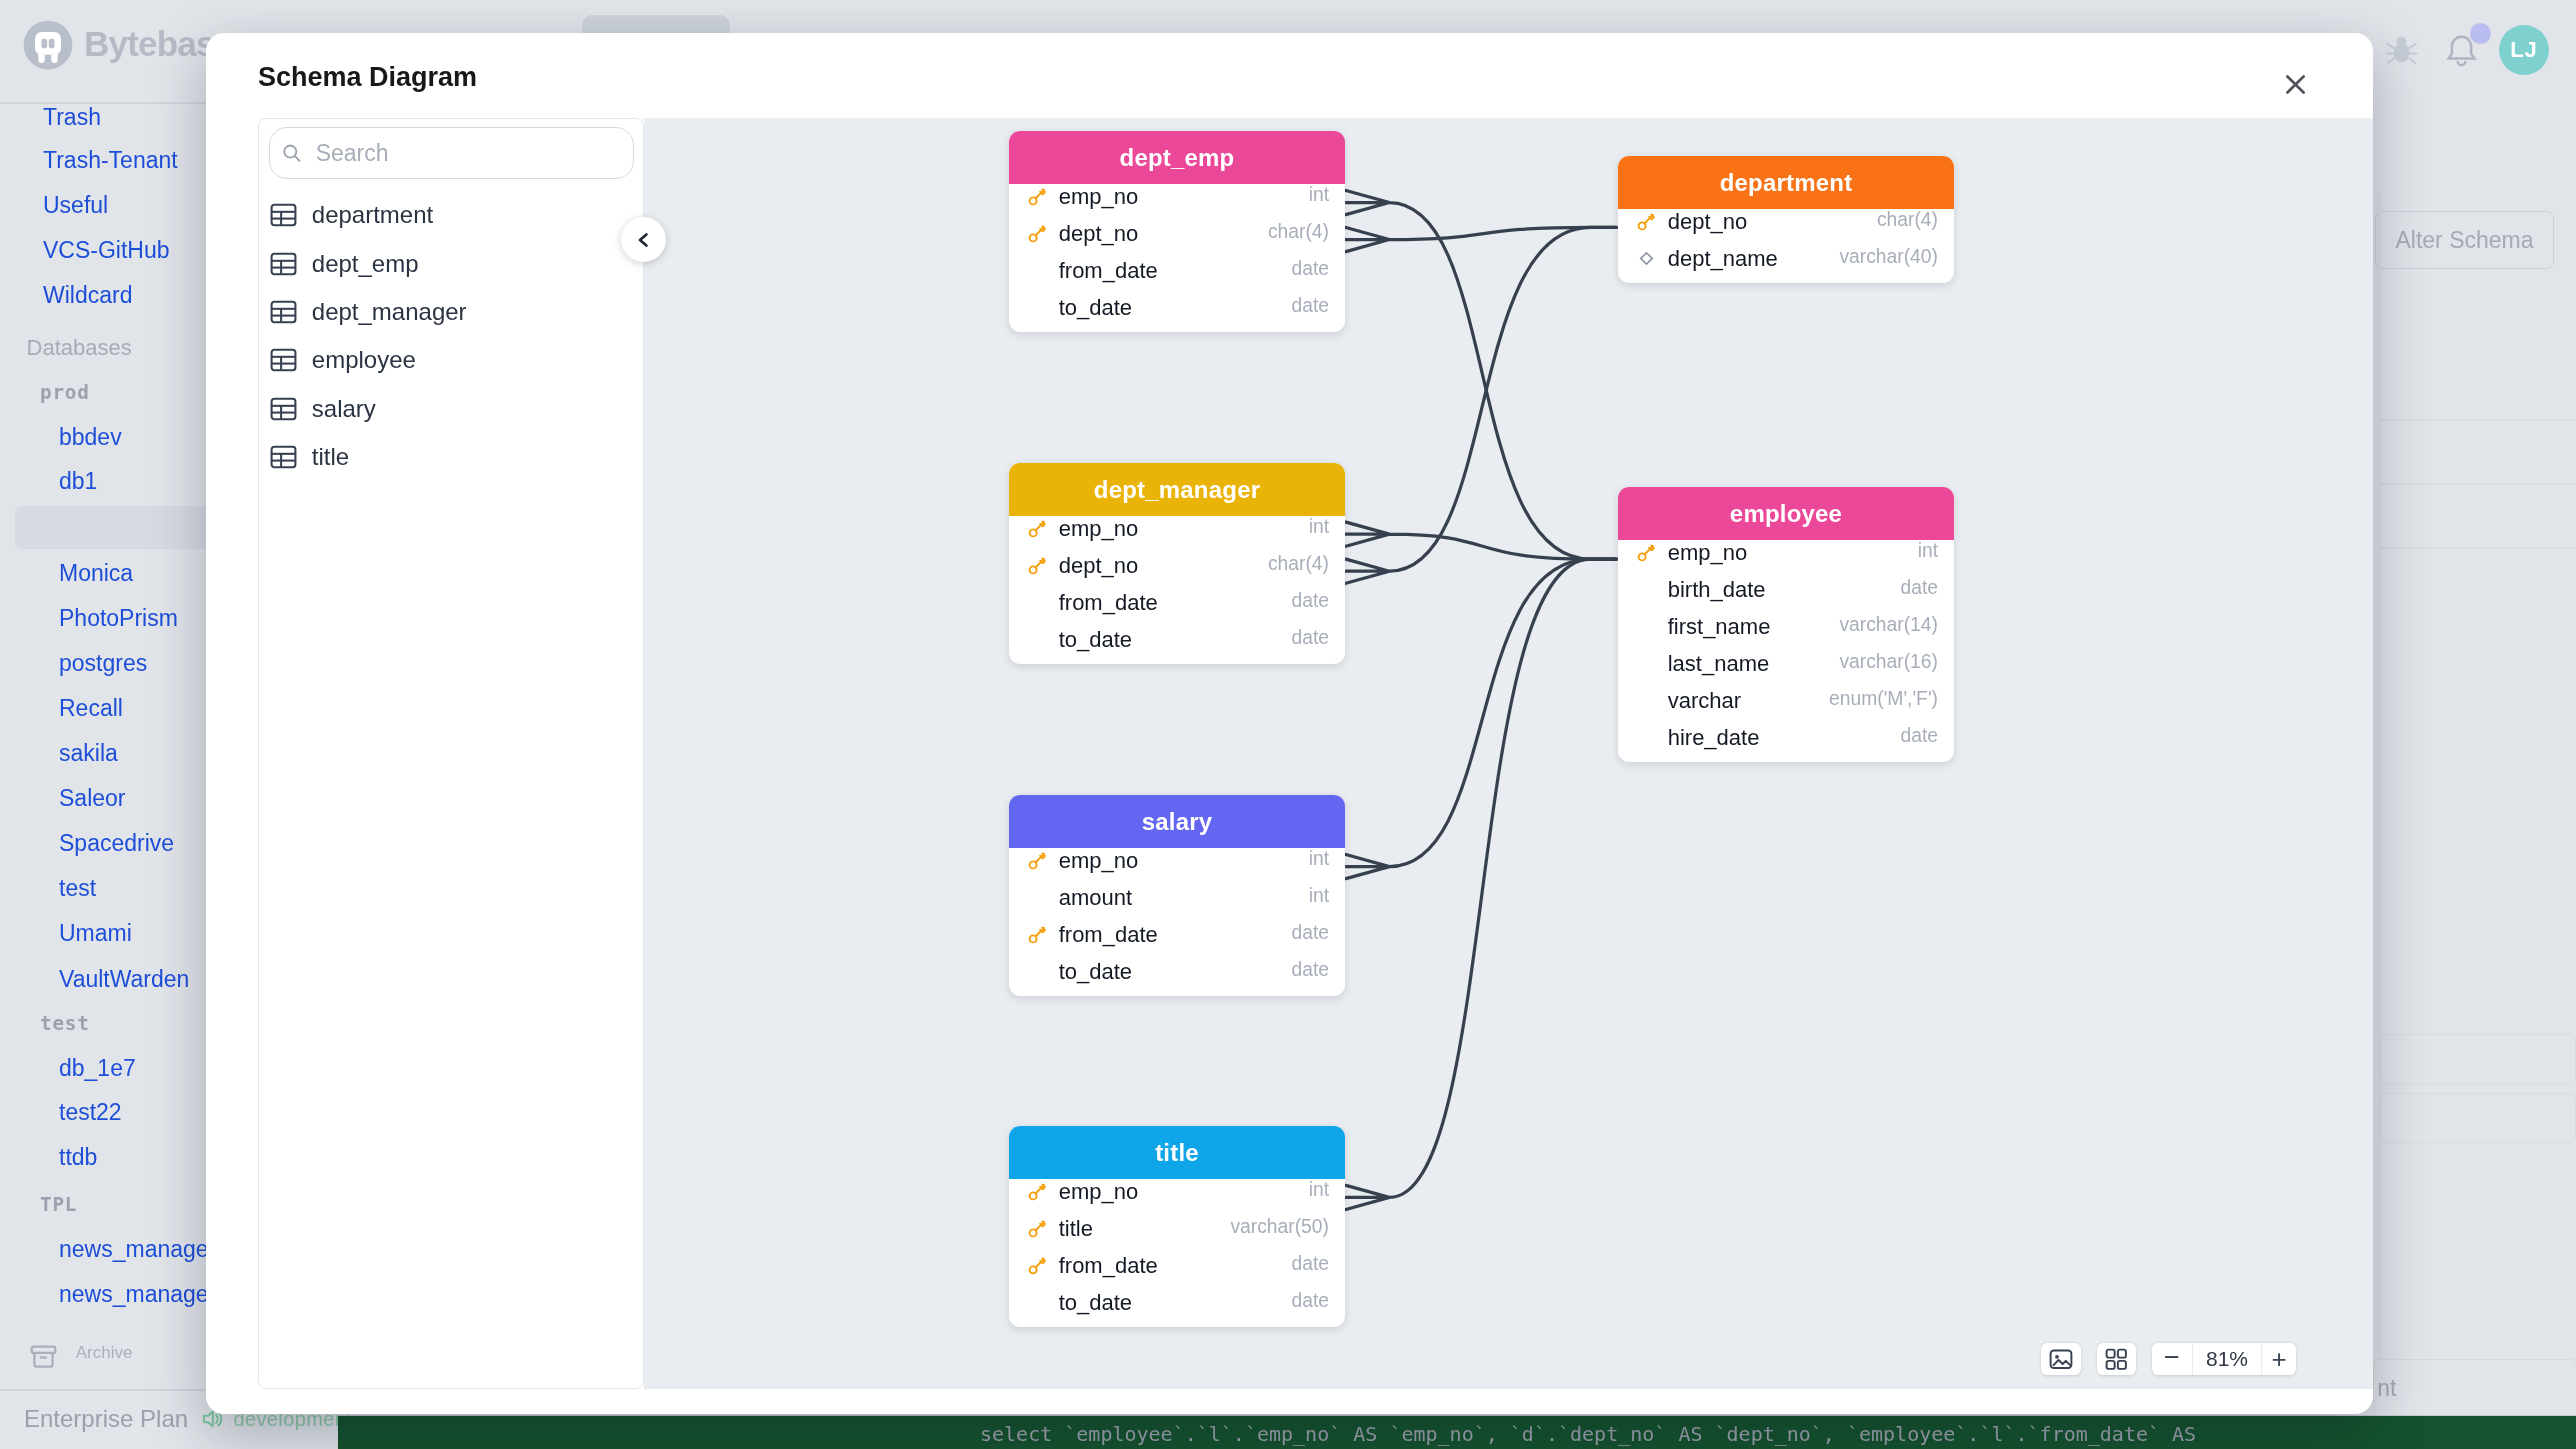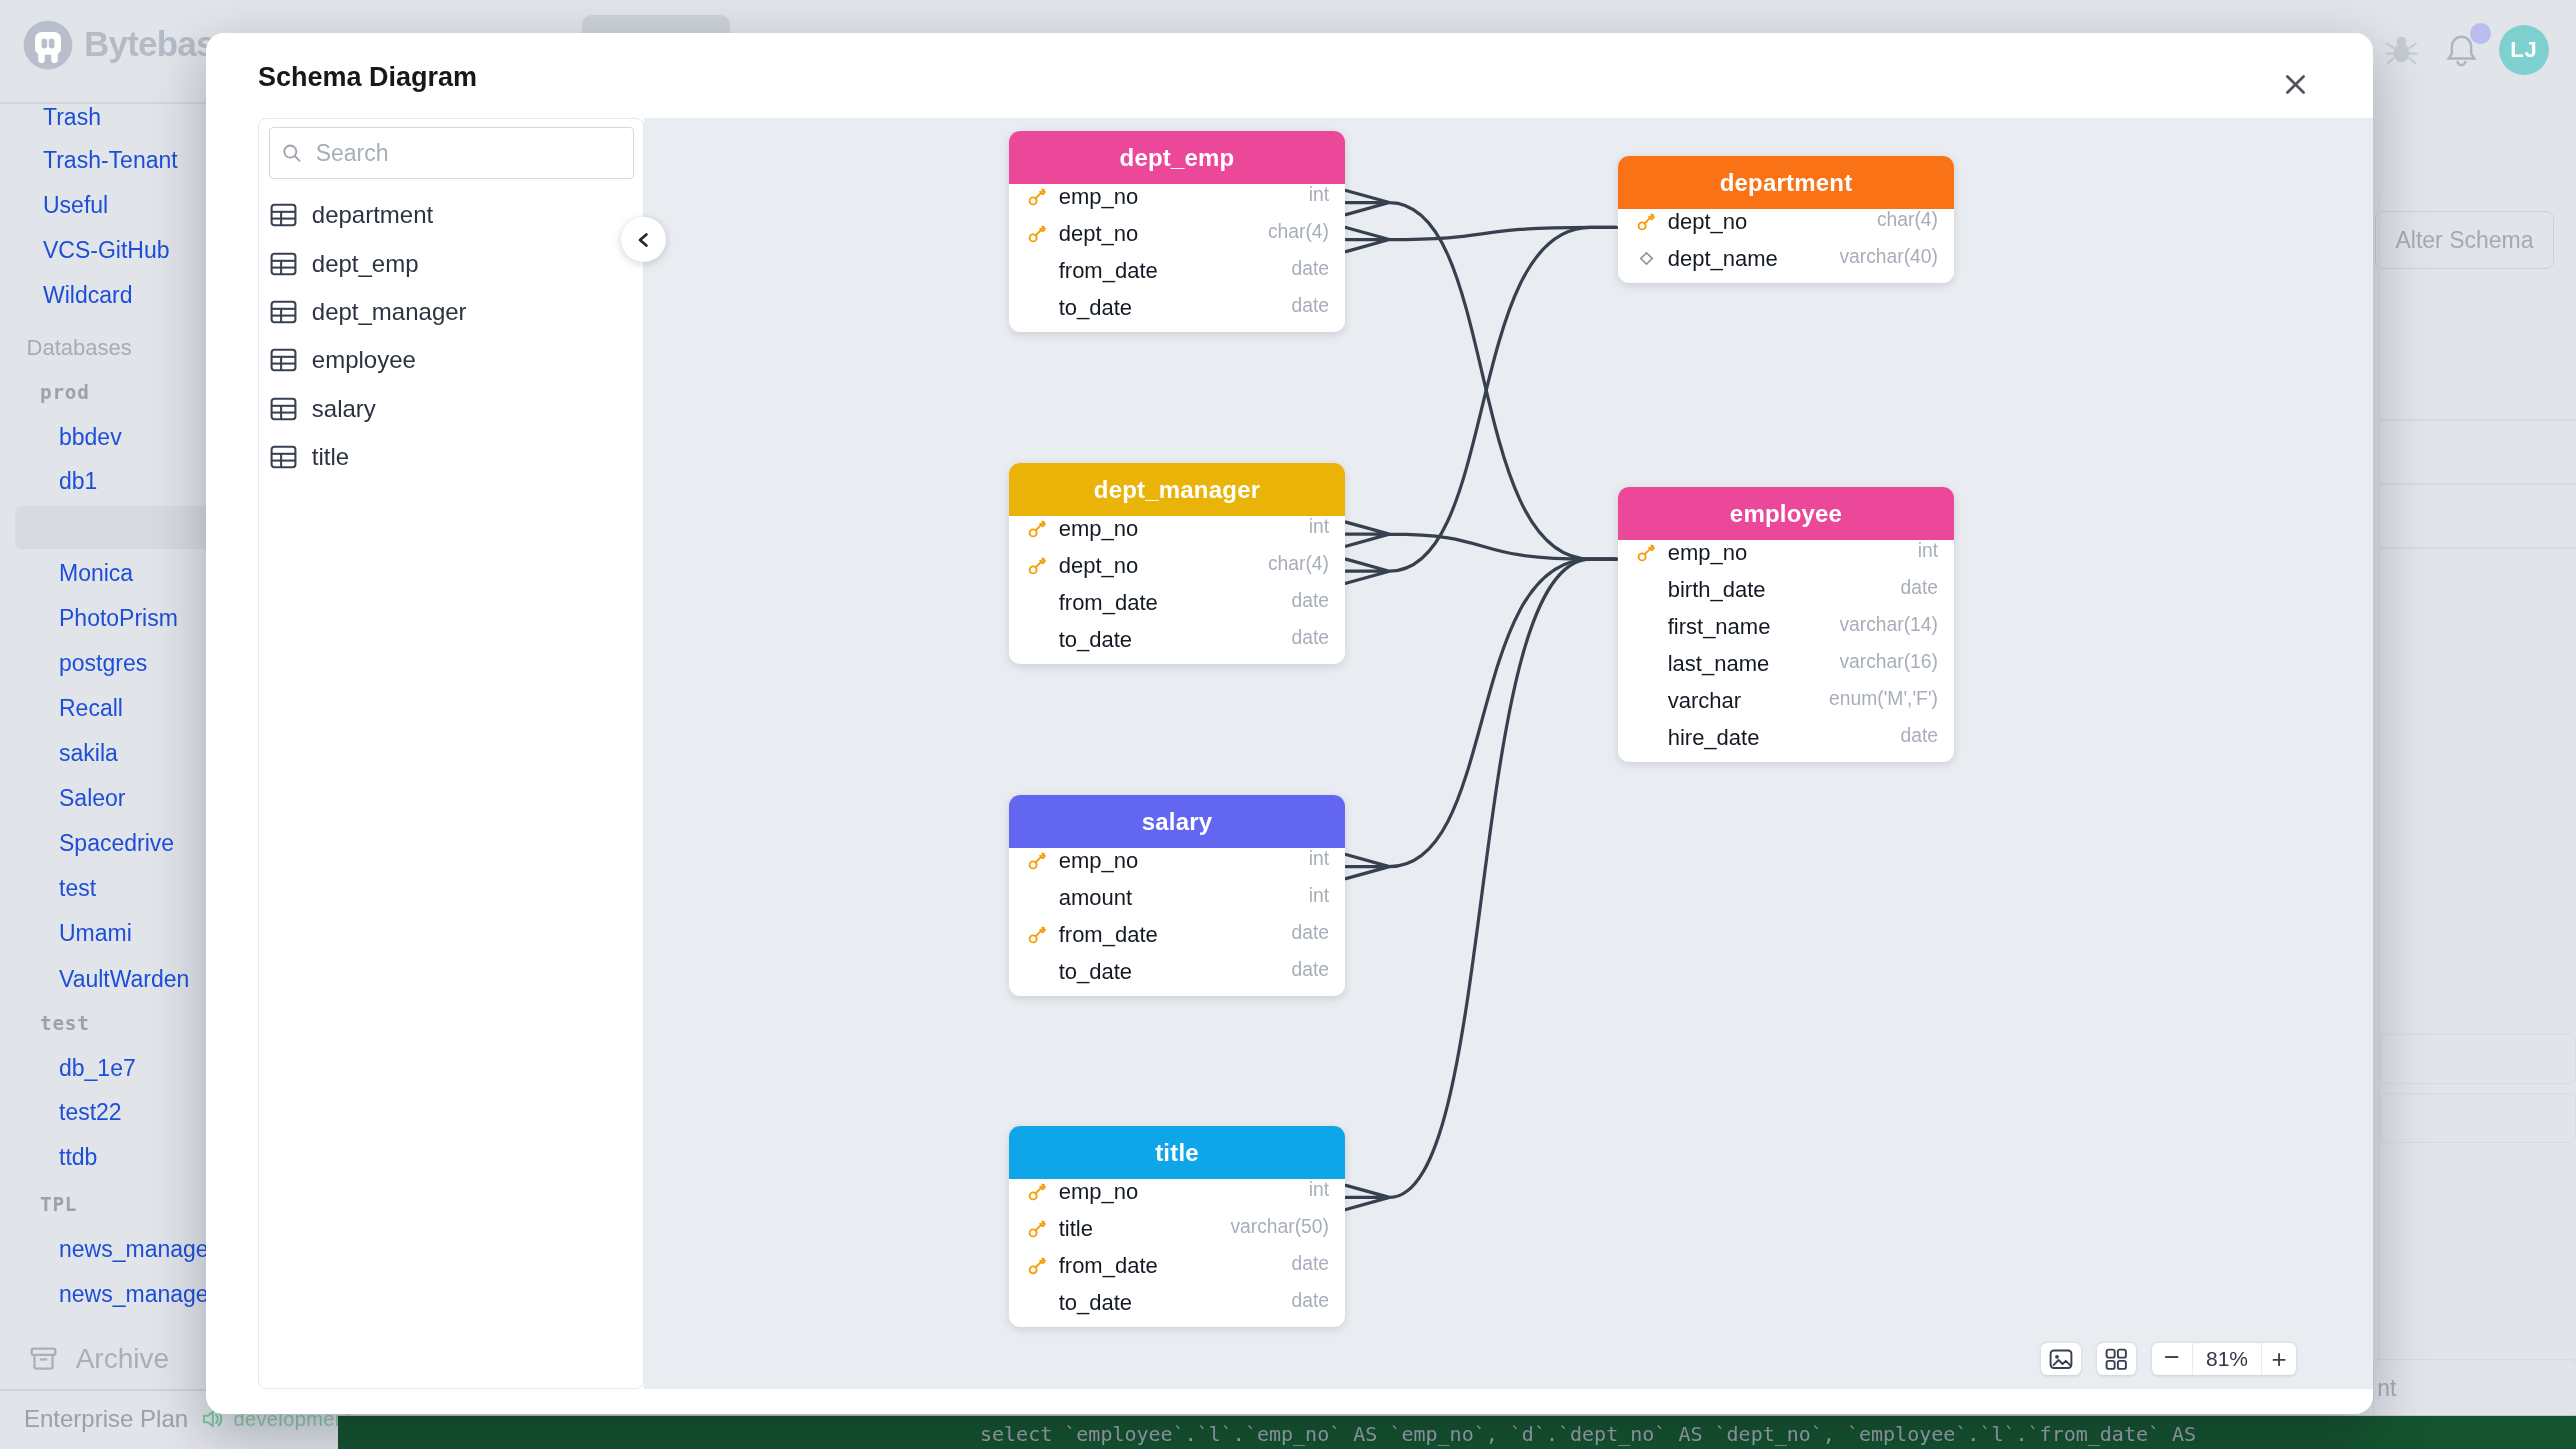--- a/index.html
+++ b/index.html
@@ -13,41 +13,41 @@
   
   #bg{position:absolute;inset:0;z-index:1}
   .brand-text{position:absolute;left:84px;top:24px;font-size:35px;font-weight:bold;color:#b5bbc6;white-space:nowrap;letter-spacing:-0.8px}
   .topbar-divider{position:absolute;left:0;top:102px;width:338px;height:1.6px;background:#d2d6dc}
   .top-frag{position:absolute;left:582px;top:14.5px;width:148px;height:37px;border-radius:9.7px;background:#ced3da}
   .sb-row{position:absolute;color:#1d4ed8;font-size:23px;line-height:32px;white-space:nowrap}
   .sb-sec{color:#a6acb7;font-size:22px}
   .sb-grp{font-family:"DejaVu Sans Mono",monospace;font-weight:bold;font-size:19.3px;color:#9ba2ae;letter-spacing:0.8px}
   .sb-highlight{position:absolute;left:14.5px;top:506px;width:324px;height:43px;border-radius:6.4px;background:#d7dae1}
   .sb-divider{position:absolute;left:0;top:1389px;width:338px;height:1.6px;background:#cfd3da}
-  .archive-row{position:absolute;left:29px;top:1343px;display:flex;align-items:center;color:#a9afbb;font-size:28px}
+  .archive-row{position:absolute;left:29px;top:1343px;display:flex;align-items:flex-start;color:#a9afbb;font-size:17px}
   .plan-row{position:absolute;left:24px;top:1405px;display:flex;align-items:center}
   .plan-label{color:#9aa0ac;font-size:24px}
   .env-label{color:#8fc9a6;font-size:20px;margin-left:8px;letter-spacing:0.4px}
   .alter-btn{position:absolute;left:2375px;top:211px;width:179px;height:58px;border-radius:8px;border:1.6px solid #ccd1d9;color:#a3aab5;font-size:23px;display:flex;align-items:center;justify-content:center;box-sizing:border-box}
   .bg-vline{position:absolute;left:2378px;top:193px;width:1.6px;height:1167px;background:#dcdfe4}
   .bg-hline{position:absolute;left:2380px;width:196px;height:1.6px;background:#d8dbe1}
   .bg-outline{position:absolute;left:2380px;width:196px;height:50px;border:1.6px solid #d8dbe1;border-radius:6.4px;box-sizing:border-box}
   .frag-box{position:absolute;left:2373px;top:1359px;width:204px;height:58px;border:1.6px solid #d6dadf;border-radius:6.4px;box-sizing:border-box;color:#a3aab5;font-size:23px;display:flex;align-items:center;padding-left:3.2px}
   .avatar{position:absolute;left:2499px;top:25px;width:50px;height:50px;border-radius:50%;background:#7fd1d0;color:#fff;font-size:22px;font-weight:bold;display:flex;align-items:center;justify-content:center;letter-spacing:0.8px}
   .bell-dot{position:absolute;left:2470px;top:22.5px;width:21px;height:21px;border-radius:50%;background:#b9bdf0}
   
   .sql-band{position:absolute;left:338px;top:1415px;width:2238px;height:34px;background:#14532d;border-top:1.6px solid #c3c7ce;overflow:hidden;box-sizing:border-box}
   .sql-text{position:absolute;left:642px;top:6.4px;font-family:"DejaVu Sans Mono",monospace;font-size:20px;color:#9ba1ac;white-space:nowrap}
   
   #modal{position:absolute;left:206px;top:33px;width:2167px;height:1381px;background:#fff;border-radius:17.7px;box-shadow:0 19.3px 56px rgba(15,23,42,.28);z-index:5}
   .modal-title{position:absolute;left:52px;top:29px;font-size:27px;font-weight:600;color:#18181b}
   .close-btn{position:absolute;right:60px;top:34px;width:35px;height:35px;display:flex;align-items:center;justify-content:center;cursor:pointer}
   
   #panel{position:absolute;left:52px;top:85px;width:386px;height:1271px;background:#fff;border:1.6px solid #e4e7eb;border-radius:8px;box-sizing:border-box}
-  .search-box{position:absolute;left:9.7px;top:8px;width:365px;height:52px;border:1.6px solid #d5d9df;border-radius:4px;box-sizing:border-box;display:flex;align-items:center;padding:0 11.3px}
+  .search-box{position:absolute;left:9.7px;top:8px;width:365px;height:52px;border:1.6px solid #d5d9df;border-radius:18px;box-sizing:border-box;display:flex;align-items:center;padding:0 11.3px}
   .search-box input{border:none;outline:none;background:transparent;font-size:23px;color:#333;width:100%;margin-left:11.3px;font-family:"Liberation Sans",sans-serif}
   .search-box input::placeholder{color:#a8aeb8}
   .tbl-item{position:absolute;left:11.3px;height:48px;display:flex;align-items:center;font-size:24px;color:#2a3342;cursor:pointer;white-space:nowrap}
   .tbl-item .ic{margin-right:14.5px;display:flex}
   .collapse-btn{position:absolute;left:415px;top:184px;width:45px;height:45px;border-radius:50%;background:#fff;box-shadow:0 1.6px 8px rgba(0,0,0,.18);display:flex;align-items:center;justify-content:center;z-index:8;cursor:pointer}
   
   #canvas{position:absolute;left:438px;top:85px;width:1729px;height:1271px;background:#e9ecf0;overflow:hidden}
   #wires{position:absolute;left:0;top:0}
   .card{position:absolute;width:336px;background:#fff;border-radius:11.3px;box-shadow:0 2.4px 8px rgba(15,23,42,.12);overflow:hidden}
   .card-h{height:53px;display:flex;align-items:center;justify-content:center;color:#fff;font-weight:bold;font-size:24px;letter-spacing:0.2px}

